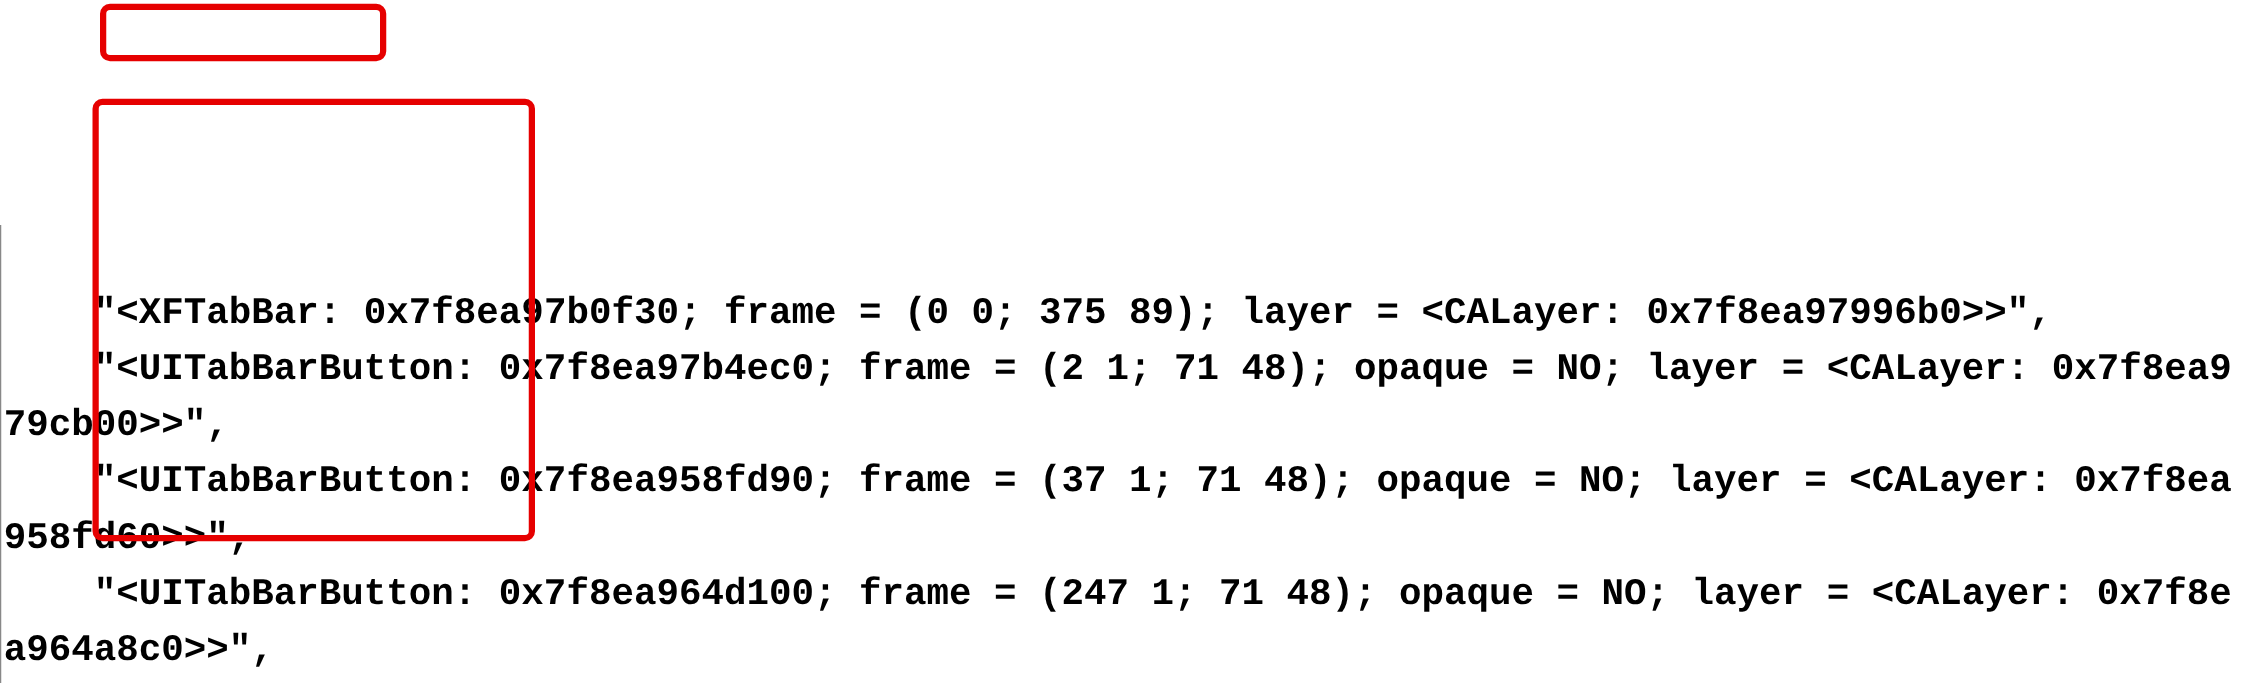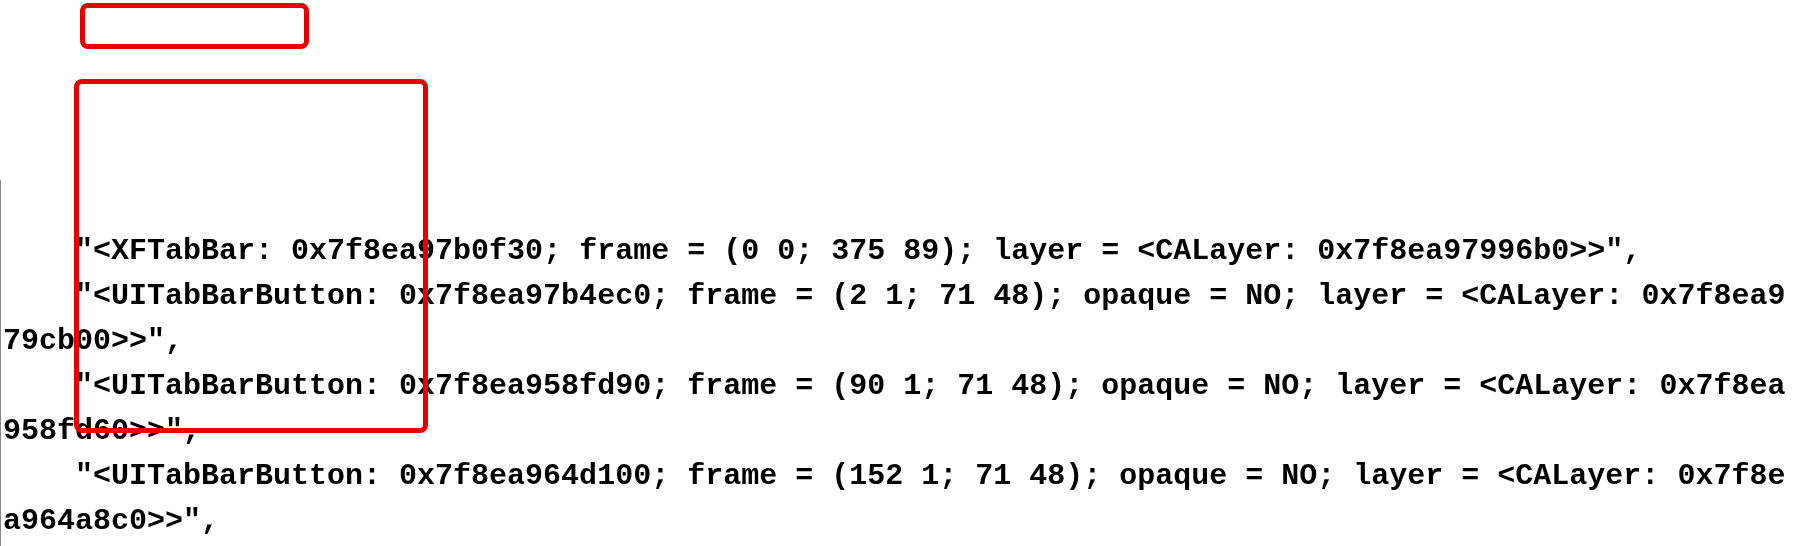--- a/index.html
+++ b/index.html
@@ -42,22 +42,22 @@
     }
   </style>
 </head>
 <body>
 
 
 
 <div class="container border-left">
 <span>    "&lt;<span>XFTabBar</span>: <span>0x7f8ea97b0f30</span>; frame = <span>(0 0; 375 89)</span>; layer = &lt;<span>CALayer</span>: <span>0x7f8ea97996b0</span>&gt;&gt;",</span>
 <span>    "&lt;<span>UITabBarButton</span>: <span>0x7f8ea97b4ec0</span>; frame = <span>(2 1; 71 48)</span>; opaque = <span>NO</span>; layer = &lt;<span>CALayer</span>: <span>0x7f8ea979cb00</span>&gt;&gt;",</span>
-<span>    "&lt;<span>UITabBarButton</span>: <span>0x7f8ea958fd90</span>; frame = <span>(90 1; 71 48)</span>; opaque = <span>NO</span>; layer = &lt;<span>CALayer</span>: <span>0x7f8ea958fd60</span>&gt;&gt;",</span>
-<span>    "&lt;<span>UITabBarButton</span>: <span>0x7f8ea964d100</span>; frame = <span>(152 1; 71 48)</span>; opaque = <span>NO</span>; layer = &lt;<span>CALayer</span>: <span>0x7f8ea964a8c0</span>&gt;&gt;",</span>
+<span>    "&lt;<span>UITabBarButton</span>: <span>0x7f8ea958fd90</span>; frame = <span>(37 1; 71 48)</span>; opaque = <span>NO</span>; layer = &lt;<span>CALayer</span>: <span>0x7f8ea958fd60</span>&gt;&gt;",</span>
+<span>    "&lt;<span>UITabBarButton</span>: <span>0x7f8ea964d100</span>; frame = <span>(247 1; 71 48)</span>; opaque = <span>NO</span>; layer = &lt;<span>CALayer</span>: <span>0x7f8ea964a8c0</span>&gt;&gt;",</span>
 
 
 
 </div>
 
 <div class="highlight-box box1"></div>
 <div class="highlight-box box2"></div>
 
 
 

